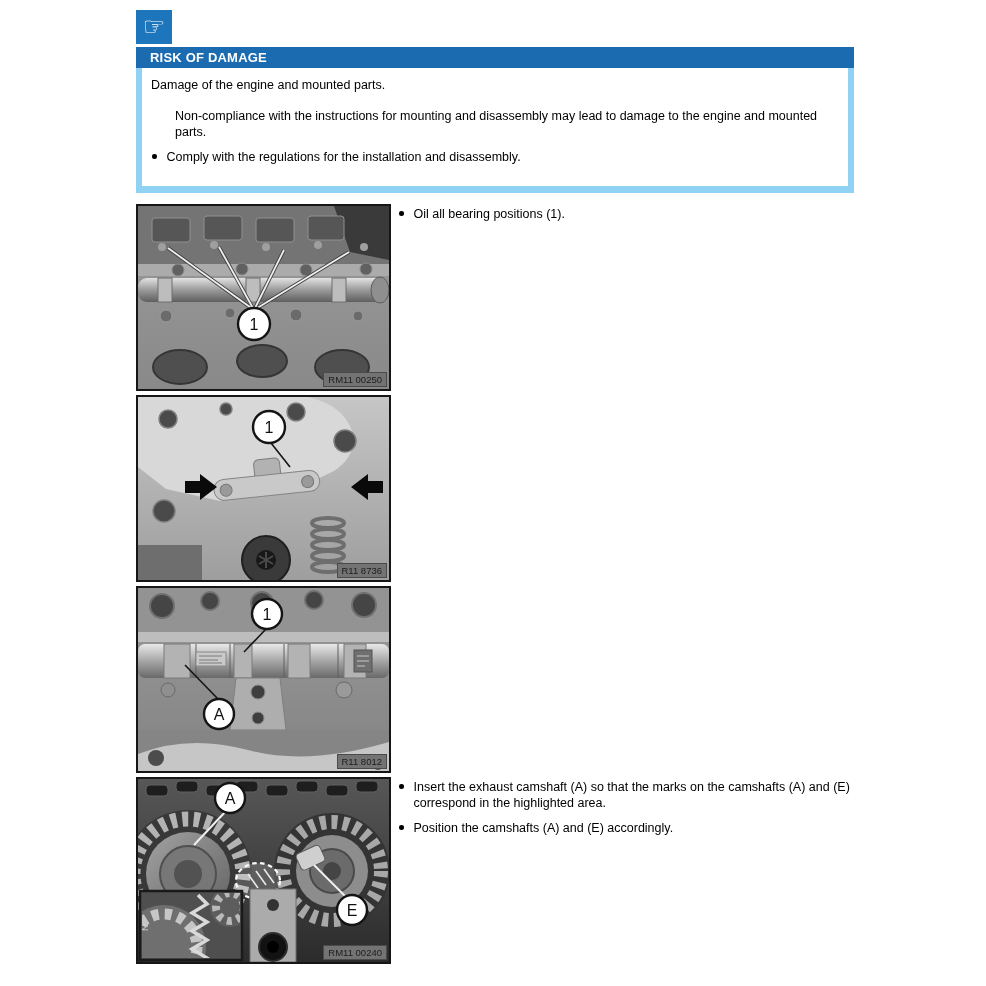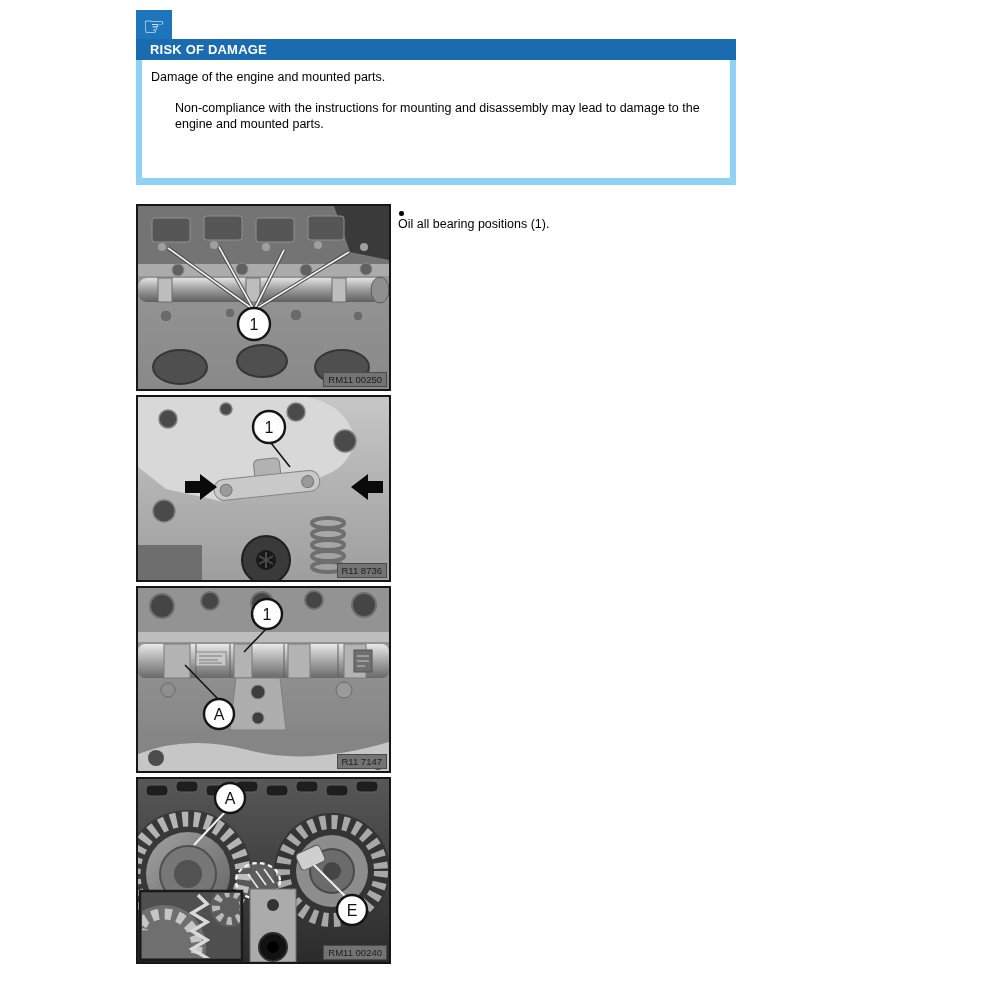--- a/index.html
+++ b/index.html
@@ -6,21 +6,21 @@
   .page{position:relative;width:986px;height:986px;background:#ffffff;overflow:hidden;
         font-family:"Liberation Sans",sans-serif;color:#000;}
 
   
   .note-icon-box{position:absolute;left:136px;top:10px;width:36px;height:34px;
                  background:var(--icon-blue,#1d76bc);display:flex;align-items:center;justify-content:center;}
   .manicule{color:#ffffff;font-size:25px;line-height:1;font-family:"DejaVu Sans",sans-serif;
             transform:translateY(-1px);}
 
   
-  .warning-box{position:absolute;left:136px;top:39px;width:600px;}
+  .warning-box{position:absolute;left:136px;top:47px;width:718px;}
   .warning-header{height:21px;line-height:21px;background:var(--header-blue,#1a6bb0);
                   color:#fff;font-size:13px;font-weight:bold;padding-left:14px;letter-spacing:.2px;}
   .warning-body{box-sizing:border-box;height:125px;background:#fff;
                 border-left:6px solid var(--panel-blue,#8fd2f4);
                 border-right:6px solid var(--panel-blue,#8fd2f4);
                 border-bottom:7px solid var(--panel-blue,#8fd2f4);
                 padding:9px 10px 0 9px;}
   .warning-body p{margin:0;font-size:12.5px;font-weight:normal;line-height:16px;max-width:660px;}
   .warning-body p.second{margin-top:15px;margin-left:24px;}
   .w-bullets{margin-top:9px;}
@@ -30,38 +30,42 @@
   .b-text{font-size:12.5px;line-height:16px;}
 
   
   .step{position:absolute;left:136px;width:850px;height:187px;}
   .photo{position:relative;margin:0;width:251px;height:183px;border:2px solid #161616;
          background:#9a9a9a;overflow:hidden;}
   .photo svg{display:block;}
   .ref-label{position:absolute;right:2px;bottom:2px;background:#737373;border:1px solid #4a4a4a;
              font-size:9.5px;line-height:11px;padding:1px 4px;color:#1d1d1d;white-space:nowrap;}
   .step-text{position:absolute;left:262px;top:2px;width:455px;}
-  .step-text .bullet-item{margin-bottom:9px;flex-direction:column;}
+  .step-text .bullet-item{margin-bottom:9px;}
   svg text.callout-t{font-family:"Liberation Sans",sans-serif;font-size:16px;fill:#111;}
 </style>
 </head>
 <body>
 
 <div class="page">
 
   <div class="note-icon-box">
     <span class="manicule">☞</span>
   </div>
 
   <div class="warning-box">
     <div class="warning-header">RISK OF DAMAGE</div>
     <div class="warning-body">
       <p>Damage of the engine and mounted parts.</p>
       <p class="second">Non-compliance with the instructions for mounting and disassembly may lead to damage to the engine and mounted parts.</p>
       <div class="w-bullets">
+        <div class="bullet-item">
+          <span class="b-dot"></span>
+          <span class="b-text">Comply with the regulations for the installation and disassembly.</span>
+        </div>
       </div>
     </div>
   </div>
 
   <section class="step" style="top:204px">
     <figure class="photo">
       <svg viewBox="0 0 251 183" width="251" height="183">
         <defs>
           <linearGradient id="f1bg" x1="0" y1="0" x2="0" y2="1">
             <stop offset="0" stop-color="#9c9c9c"></stop>
@@ -244,21 +248,21 @@
         <circle cx="240" cy="176" r="6" fill="#4c4c4c"></circle>
         <g stroke="#141414" stroke-width="1.6" fill="none">
           <path d="M128,41 L106,64"></path>
             <path d="M80,111 L47,77"></path>
         </g>
         <circle cx="129" cy="26" r="15" fill="#ffffff" stroke="#141414" stroke-width="2.4"></circle>
         <text class="callout-t" x="129" y="32" text-anchor="middle">1</text>
         <circle cx="81" cy="126" r="15" fill="#ffffff" stroke="#141414" stroke-width="2.4"></circle>
         <text class="callout-t" x="81" y="132" text-anchor="middle">A</text>
       </svg>
-      <div class="ref-label">R11 7147</div>
+      <div class="ref-label">R11 8012</div>
     </figure>
   </section>
 
   <section class="step" style="top:777px">
     <figure class="photo">
       <svg viewBox="0 0 251 183" width="251" height="183">
         <defs>
           <linearGradient id="f4bg" x1="0" y1="0" x2="0" y2="1">
             <stop offset="0" stop-color="#575757"></stop>
               <stop offset="1" stop-color="#2b2b2b"></stop>
@@ -320,15 +324,25 @@
           <path d="M88,32 L56,66"></path>
             <path d="M209,119 L176,86"></path>
         </g>
         <circle cx="92" cy="19" r="15" fill="#ffffff" stroke="#141414" stroke-width="2.4"></circle>
         <text class="callout-t" x="92" y="25" text-anchor="middle">A</text>
         <circle cx="214" cy="131" r="15" fill="#ffffff" stroke="#141414" stroke-width="2.4"></circle>
         <text class="callout-t" x="214" y="137" text-anchor="middle">E</text>
       </svg>
       <div class="ref-label">RM11 00240</div>
     </figure>
+    <div class="step-text">
+      <div class="bullet-item">
+        <span class="b-dot"></span>
+        <span class="b-text">Insert the exhaust camshaft (A) so that the marks on the camshafts (A) and (E) correspond in the highlighted area.</span>
+      </div>
+      <div class="bullet-item">
+        <span class="b-dot"></span>
+        <span class="b-text">Position the camshafts (A) and (E) accordingly.</span>
+      </div>
+    </div>
   </section>
 
 </div>
 
 </body></html>

